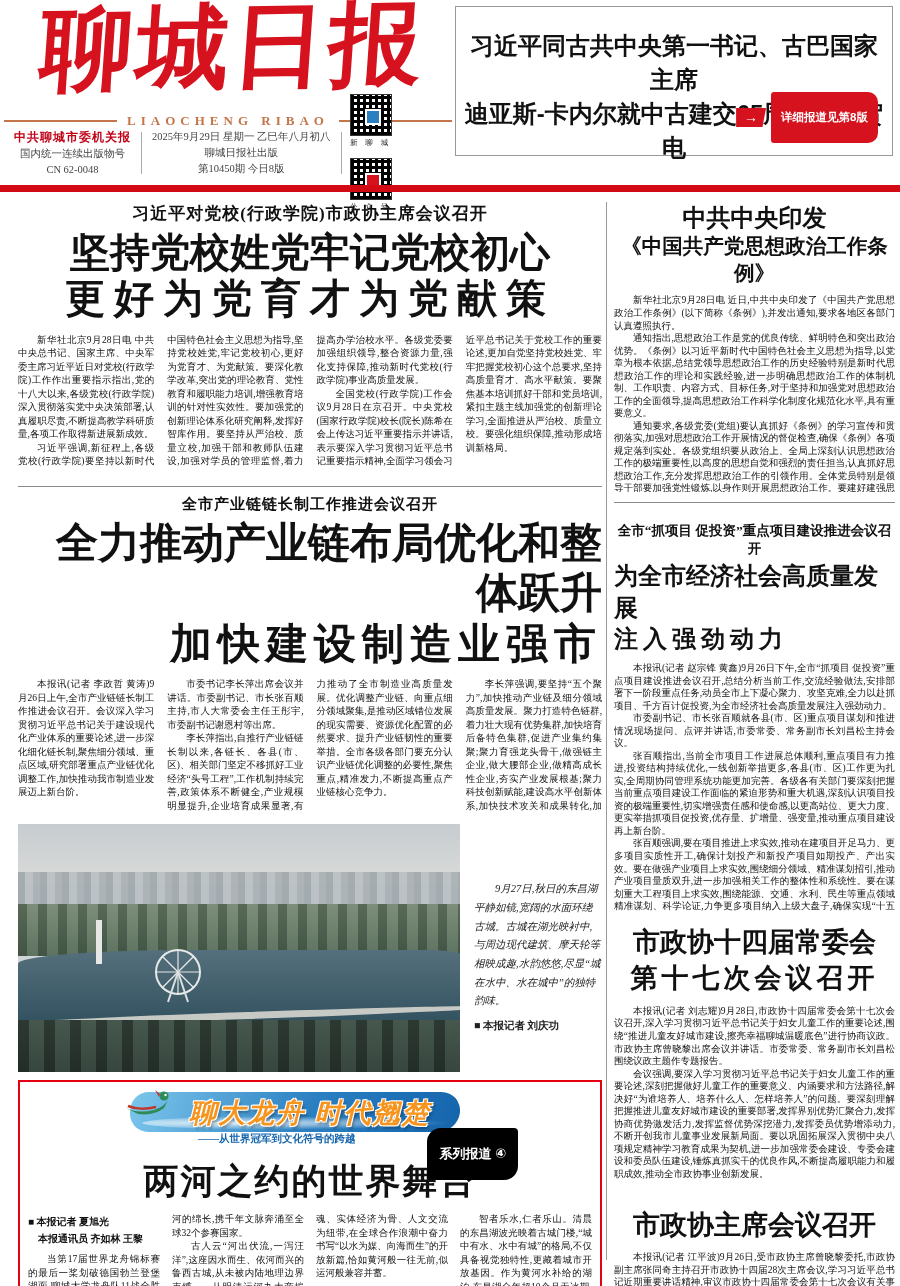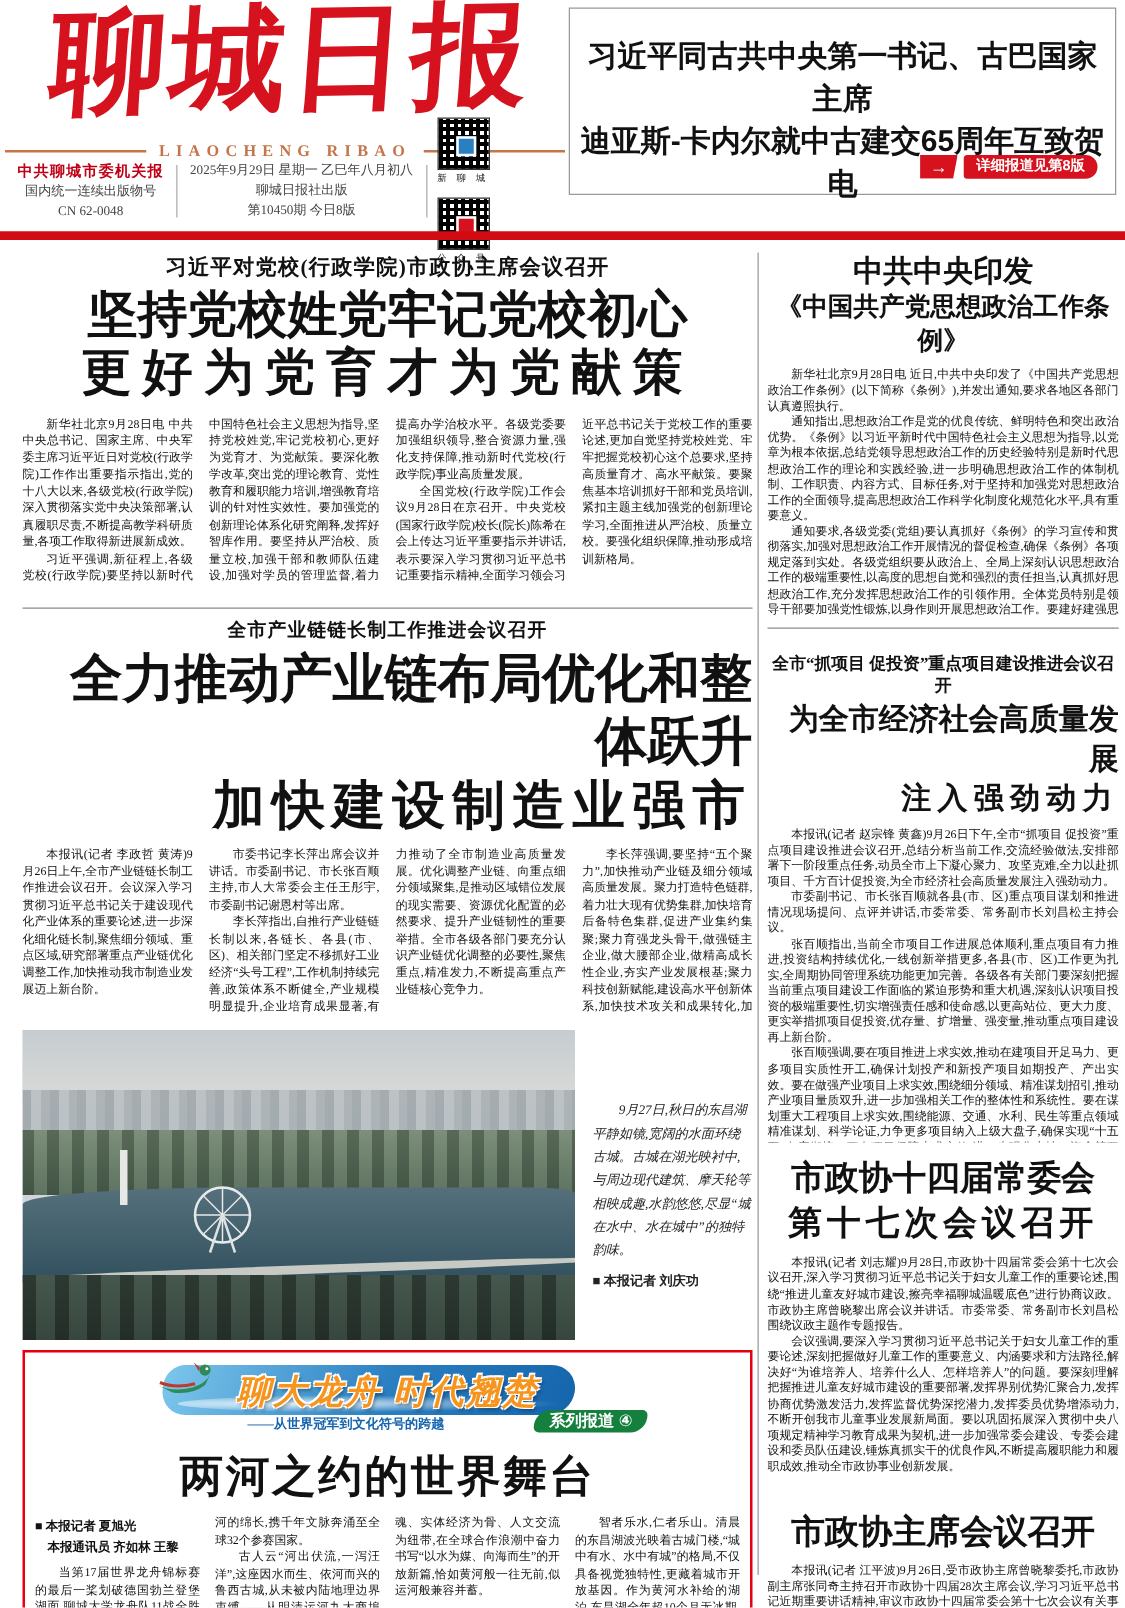--- a/index.html
+++ b/index.html
@@ -30,21 +30,21 @@
 
   
   .topnews{position:absolute;left:455px;top:6px;width:438px;height:150px;border:1px solid #999;
       box-sizing:border-box;text-align:center;}
   .topnews .tn-line{font-weight:900;font-size:24px;line-height:1.42;letter-spacing:0px;margin:0 6px;}
   .topnews .tn-wrap{margin-top:22px;}
   .tn-more{position:absolute;right:14px;bottom:12px;display:flex;align-items:center;gap:5px;}
   .tn-arrowbox{background:#d5121e;color:#fff;width:30px;height:19px;line-height:19px;
       font-size:14px;font-weight:bold;clip-path:polygon(0 0,100% 0,88% 100%,0 100%);}
   .tn-label{background:#d5121e;color:#fff;font-weight:bold;font-size:11.5px;height:19px;
-      line-height:19px;padding:0 10px;border-radius:3px 10px 10px 3px;}
+      line-height:19px;padding:16px 10px;border-radius:3px 10px 10px 3px;}
 
   .red-rule{position:absolute;left:0;top:185px;width:900px;height:7px;background:#d20a13;}
 
   
   .v-divider{position:absolute;left:606px;top:202px;width:1px;height:1058px;background:#9a9a9a;}
   .left-region{position:absolute;left:18px;top:198px;width:584px;}
   .right-region{position:absolute;left:614px;top:202px;width:281px;}
 
   .kicker{font-size:17px;font-weight:bold;text-align:center;margin:4px 0 4px;letter-spacing:1px;}
   h1.headline{font-family:"Liberation Sans","DejaVu Sans",sans-serif;font-weight:900;
@@ -90,42 +90,42 @@
   .banner{position:relative;width:460px;height:66px;margin:2px auto 0;}
   .banner-bg{position:absolute;left:50px;top:4px;width:330px;height:40px;border-radius:22px 30px 26px 30px;
       background:linear-gradient(100deg,#7cc6ec,#2a7fc1 55%,#1565ad);transform:skewX(-8deg);}
   .banner-wave{position:absolute;left:62px;top:28px;width:310px;height:14px;border-radius:50%;
       background:radial-gradient(ellipse at 30% 50%,rgba(255,255,255,.85),rgba(255,255,255,0) 70%);}
   .banner-title{position:absolute;left:0;top:7px;width:100%;text-align:center;
       font-family:"Liberation Sans","DejaVu Sans",sans-serif;font-weight:900;font-size:27px;
       font-style:italic;color:#f7941d;letter-spacing:2px;
       text-shadow:-1px -1px 0 #fff,1px -1px 0 #fff,-1px 1px 0 #fff,1px 1px 0 #fff,2px 3px 3px rgba(0,0,0,.35);}
   .banner-sub{position:absolute;left:118px;top:44px;font-size:10.5px;font-weight:bold;color:#1565ad;}
-  .banner-badge{position:absolute;right:22px;top:40px;background:#15803d;color:#fff;font-weight:bold;
-      font-size:13px;padding:0 12px;border-radius:14px 4px 14px 4px;
+  .banner-badge{position:absolute;right:22px;top:40px;background:#000000;color:#fff;font-weight:bold;
+      font-size:13px;padding:17px 12px;border-radius:14px 4px 14px 4px;
       font-family:"Liberation Sans","DejaVu Sans",sans-serif;}
   .dragon-icon{position:absolute;left:44px;top:-2px;}
   h2.lh-head{font-family:Liberation Serif, serif;font-weight:900;font-size:35px;
       text-align:center;margin:4px 0 0;letter-spacing:2px;}
   .lh-body{column-count:4;column-gap:12px;height:152px;overflow:hidden;text-align:justify;
       font-size:9.5px;line-height:1.43;margin-top:8px;}
   .byline{font-size:10px;line-height:1.7;margin-bottom:6px;font-weight:bold;}
   .subhead{font-size:12.5px;font-weight:bold;text-align:center;margin:5px 0;
       font-family:"Liberation Sans","DejaVu Sans",sans-serif;}
 
   
   .r-title{font-family:"Liberation Sans","DejaVu Sans",sans-serif;font-weight:900;text-align:center;line-height:1.3;}
   .r-title .t1{font-size:24px;display:block;}
   .r-title .t2{font-size:20.5px;display:block;}
   .r-body{font-size:9.5px;line-height:1.32;text-align:justify;overflow:hidden;margin-top:8px;}
   .r-body .para{margin:0;text-indent:2em;}
   .h205{height:198px;} .h252{height:252px;} .h174{height:174px;} .h106{height:106px;}
   .r-kicker{font-size:13.5px;font-weight:bold;text-align:center;margin:19px 0 2px;}
   .r-head2{font-family:"Liberation Sans","DejaVu Sans",sans-serif;font-weight:900;font-size:24px;
-      text-align:right;line-height:1.3;margin:0;}
+      text-align:left;line-height:1.3;margin:0;}
   .r-head2 .sp{letter-spacing:5px;}
   .r-head3{font-family:"Liberation Sans","DejaVu Sans",sans-serif;font-weight:900;font-size:27px;
       text-align:center;line-height:1.35;margin:10px 0 0;}
   .r-head3 .sp{letter-spacing:4px;}
 </style>
 </head>
 <body>
 
 <div class="masthead">
   <div class="paper-title">聊城日报</div>

